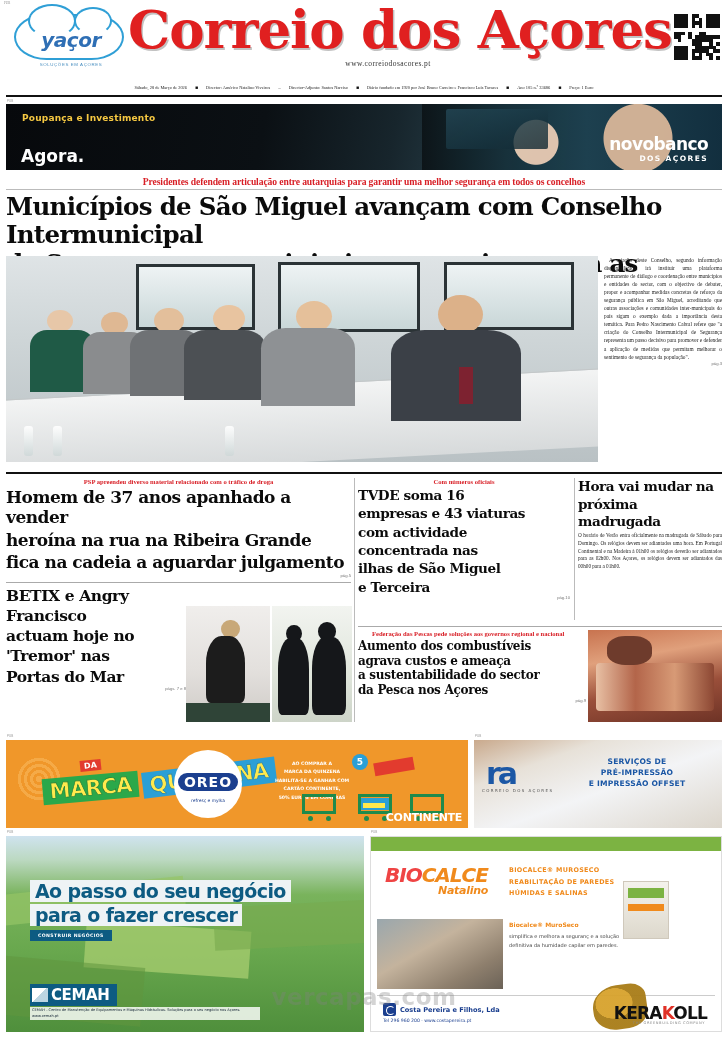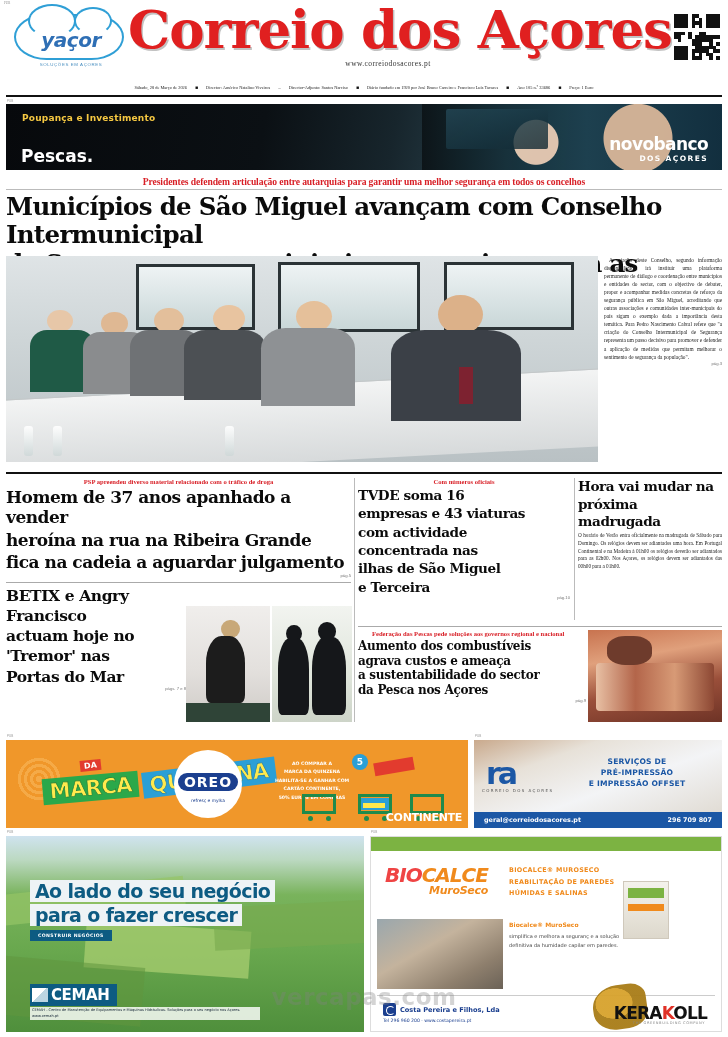--- a/index.html
+++ b/index.html
@@ -364,21 +364,21 @@
       <span>Ano 105 n.º 33686</span>
       <span class="sep">■</span>
       <span>Preço: 1 Euro</span>
     </div>
     <div class="rule-heavy"></div>
   </div>
 
   <div class="ad-top">
     <div class="ph-photo"></div>
     <div class="adt-k">Poupança e Investimento</div>
-    <div class="adt-2">Pescas.</div>
+    <div class="adt-2">Agora.</div>
     <div class="nb">
       <div class="nb-1">novobanco</div>
       <div class="nb-2">DOS AÇORES</div>
     </div>
   </div>
   <div class="pubtag" style="left:7px; top:99px;">PUB</div>
 
   <div class="lead">
     <div class="kicker">Presidentes defendem articulação entre autarquias para garantir uma melhor segurança em todos os concelhos</div>
     <div class="lead-rule"></div>
@@ -536,50 +536,46 @@
 
   <div class="pubtag" style="left:475px; top:734px;">PUB</div>
   <div class="ad-ra">
     <div class="ra-mark">ra</div>
     <div class="ra-sub">CORREIO  DOS AÇORES</div>
     <div class="ra-copy">
       <div>SERVIÇOS DE</div>
       <div>PRÉ-IMPRESSÃO</div>
       <div>E IMPRESSÃO OFFSET</div>
     </div>
-    <div class="ra-bar">
-      <span>geral@correiodosacores.pt</span>
-      <span>296 709 807</span>
-    </div>
   </div>
 
   <div class="pubtag" style="left:7px; top:830px;">PUB</div>
   <div class="ad-cemah">
     <div class="field" style="left:-10%; top:26%; width:60%; height:16%; transform:rotate(-6deg); background:rgba(150,196,102,.7);"></div>
     <div class="field" style="left:22%; top:46%; width:46%; height:24%; transform:rotate(4deg); background:rgba(168,206,112,.75);"></div>
     <div class="field" style="left:58%; top:34%; width:52%; height:22%; transform:rotate(-3deg); background:rgba(120,170,78,.6);"></div>
     <div class="field" style="left:-6%; top:64%; width:44%; height:30%; transform:rotate(5deg); background:rgba(96,150,62,.55);"></div>
-    <div class="cemah-h1">Ao lado do seu negócio</div>
+    <div class="cemah-h1">Ao passo do seu negócio</div>
     <div class="cemah-h2">para o fazer crescer</div>
     <div class="cemah-tag">CONSTRUIR NEGÓCIOS</div>
     <div class="cemah-logo">
       <div class="cemah-mark"></div>
       <div class="cemah-name">CEMAH</div>
     </div>
     <div class="cemah-fine">CEMAH - Centro de Manutenção de Equipamentos e Máquinas Hidráulicas. Soluções para o seu negócio nos Açores. www.cemah.pt</div>
   </div>
 
   <div class="pubtag" style="left:371px; top:830px;">PUB</div>
   <div class="ad-bio">
     <div class="bio-green"></div>
     <div class="bio-logo">
       <div class="bio-1">
         <span class="bio-bio">BIO</span><span class="bio-calce">CALCE</span>
       </div>
-      <div class="bio-2">MuroSeco</div>
+      <div class="bio-2">Natalino</div>
     </div>
     <div class="bio-copy">
       <div>BIOCALCE® MUROSECO</div>
       <div>REABILITAÇÃO DE PAREDES</div>
       <div>HÚMIDAS E SALINAS</div>
     </div>
     <div class="bio-sub1">Biocalce® MuroSeco</div>
     <div class="bio-sub2">simplifica e melhora a seguranç e a solução definitiva da humidade capilar em paredes.</div>
     <div class="bio-photo"></div>
     <div class="bio-bag"></div>

